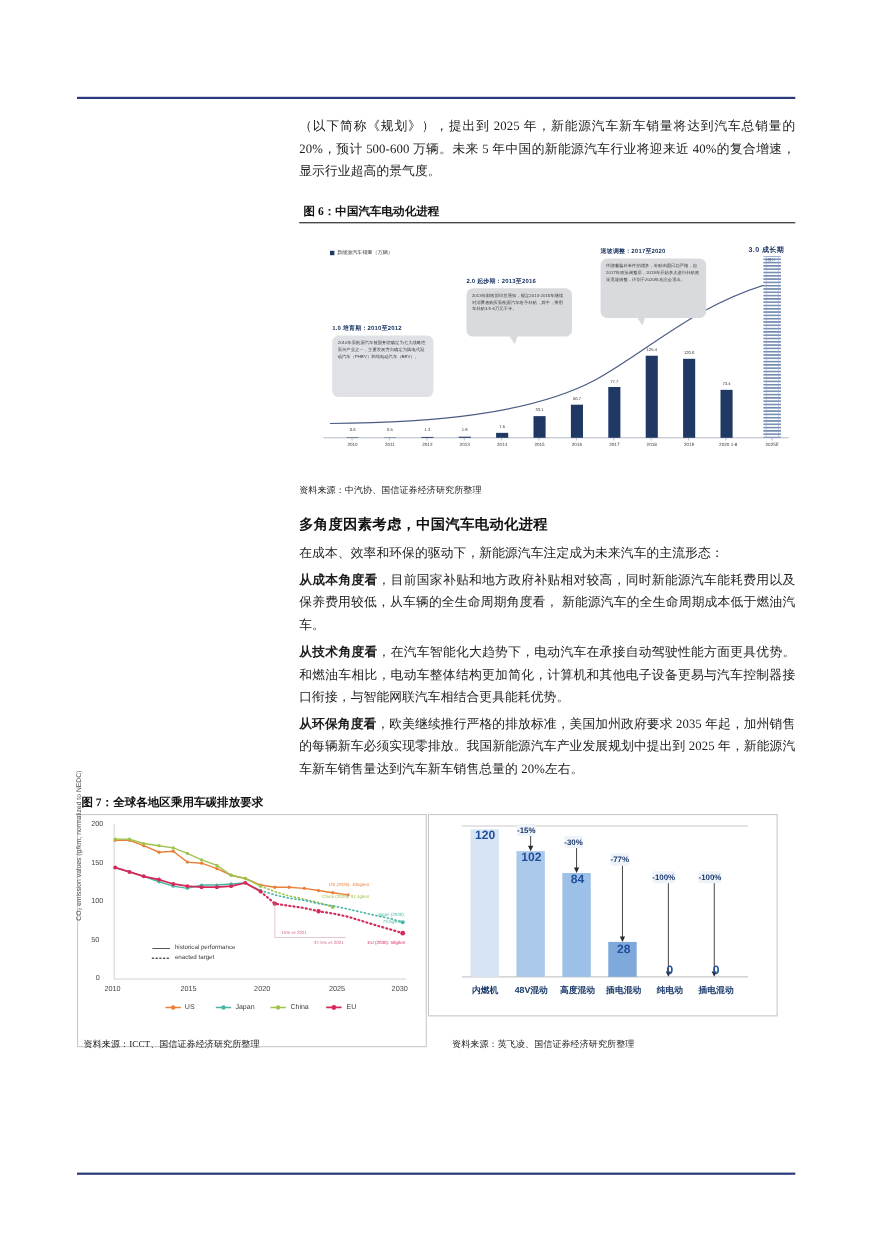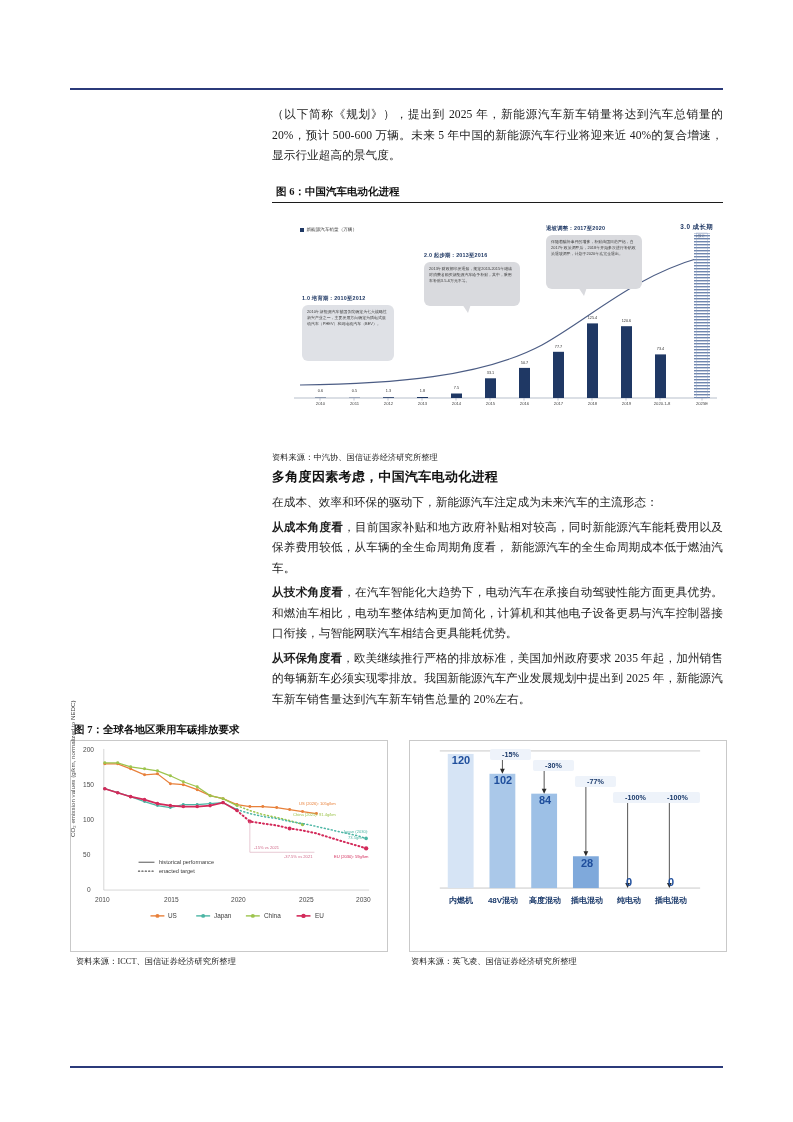--- a/index.html
+++ b/index.html
@@ -56,21 +56,21 @@
 
   
   .figframe {
     position: absolute;
     border: 1px solid #c9c9c9;
     box-sizing: border-box;
     background: #fff;
   }
   .figsrc {
     position: absolute;
-    font-size: 8.2px; color: #222; letter-spacing: .1px; margin-top: 12px;
+    font-size: 8.2px; color: #222; letter-spacing: .1px;
   }
 
   
   #fig6 { left: 272px; top: 205px; width: 451px; height: 225px; }
   #fig6-canvas { position: absolute; inset: 0; }
   .f6-legend {
     position: absolute; left: 28px; top: 22px;
     font-size: 4.6px; color: #333; white-space: nowrap;
     font-family: "Liberation Sans", sans-serif;
   }
@@ -109,21 +109,21 @@
   .f6-growsub {
     position: absolute; right: 18px; top: 29px;
     font-family: "Liberation Sans", sans-serif;
     font-size: 3.6px; color: #5b6b8c;
   }
 
   
   #fig7cap { left: 70px; top: 720px; width: 318px; }
   #fig7 { left: 70px; top: 740px; width: 318px; height: 212px; }
   #fig8cap { left: 405px; top: 720px; width: 318px; }
-  #fig8 { left: 409px; top: 740px; width: 318px; height: 212px; }
+  #fig8 { left: 389px; top: 740px; width: 318px; height: 184px; }
 
   .f7-ylab {
     position: absolute;
     left: -2px; top: 96px;
     transform: rotate(-90deg); transform-origin: left top;
     font-family: "Liberation Sans", sans-serif;
     font-size: 6.2px; color: #4a4a4a; white-space: nowrap;
   }
   .f7-tick {
     position: absolute;
@@ -150,21 +150,21 @@
   .f8-val {
     position: absolute;
     font-family: "Liberation Sans", sans-serif;
     font-size: 11px; font-weight: bold; color: #1f4e9c;
     text-align: center;
   }
   .f8-pct {
     position: absolute;
     font-family: "Liberation Sans", sans-serif;
     font-size: 7.2px; font-weight: bold; color: #1b3a6b;
-    background: #eef3fa; padding: 1px 12px; border-radius: 2px;
+    background: #eef3fa; padding: 1px 0; border-radius: 2px;
     white-space: nowrap;
   }
   .f8-cat {
     position: absolute;
     font-family: "Liberation Sans", sans-serif;
     font-size: 8px; font-weight: bold; color: #1b3a6b;
     text-align: center; white-space: nowrap;
   }
 </style>
 </head>

